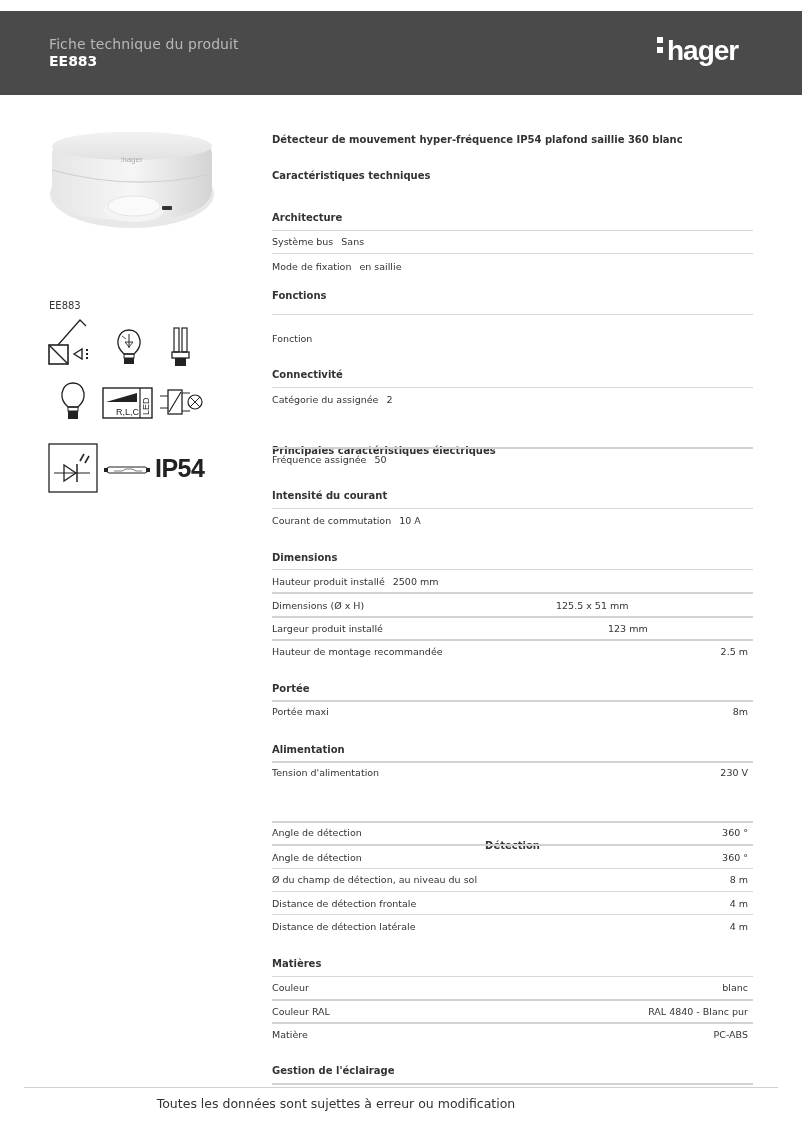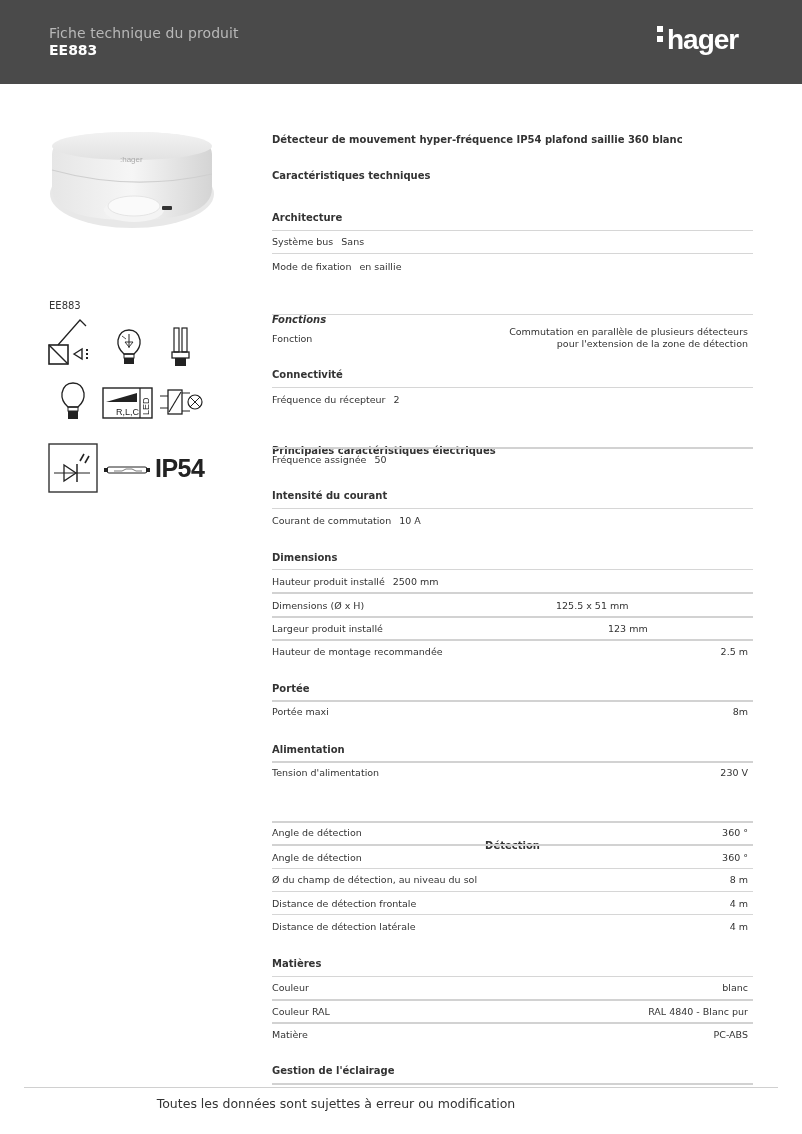--- a/index.html
+++ b/index.html
@@ -1,20 +1,20 @@
 <!DOCTYPE html>
 <html><head>
 <meta charset="utf-8">
 <style>
   * { margin: 0; padding: 0; box-sizing: border-box; }
   html, body { width: 802px; height: 1134px; background: #ffffff; overflow: hidden; }
   body { font-family: "DejaVu Sans", sans-serif; color: #333333; position: relative; }
 
   .header {
-    position: absolute; left: 0; top: 0; width: 802px; height: 84px;
+    position: absolute; left: 0; top: 11px; width: 802px; height: 84px;
     background: #4a4a4a;
   }
   .header .subtitle {
     position: absolute; left: 49px; top: 25px;
     font-family: "DejaVu Sans", sans-serif; font-size: 14px; color: #b8b8b8; letter-spacing: 0.1px;
   }
   .header .code {
     position: absolute; left: 49px; top: 42px;
     font-family: "DejaVu Sans", sans-serif; font-weight: bold; font-size: 14px; color: #ffffff;
   }
@@ -162,32 +162,30 @@
 <div class="section-title" style="top:212px;">Architecture</div>
 <div class="rule" style="top:230px;"></div>
 <div class="row" style="top:236px;">
   <span class="label"><span>Système bus</span><span class="inline-value">Sans</span></span>
 </div>
 <div class="rule" style="top:253px;"></div>
 <div class="row" style="top:261px;">
   <span class="label"><span>Mode de fixation</span><span class="inline-value">en saillie</span></span>
 </div>
 
-<div class="section-title" style="top:314px;font-style:italic;">Fonctions</div>
+<div class="section-title" style="top:290px;">Fonctions</div>
 <div class="rule" style="top:314px;"></div>
 <div class="row" style="top:333px;">
   <span class="label">Fonction</span>
-  <span class="value multi">Commutation en parallèle de plusieurs détecteurs
-pour l'extension de la zone de détection</span>
 </div>
 
 <div class="section-title" style="top:369px;">Connectivité</div>
 <div class="rule" style="top:387px;"></div>
 <div class="row" style="top:394px;">
-  <span class="label"><span>Fréquence du récepteur</span><span class="inline-value">2</span></span>
+  <span class="label"><span>Catégorie du assignée</span><span class="inline-value">2</span></span>
 </div>
 
 <div class="section-title" style="top:445px;">Principales caractéristiques électriques</div>
 <div class="rule thick" style="top:447px;"></div>
 <div class="row" style="top:454px;">
   <span class="label"><span>Fréquence assignée</span><span class="inline-value">50</span></span>
 </div>
 
 <div class="section-title" style="top:490px;">Intensité du courant</div>
 <div class="rule" style="top:508px;"></div>

